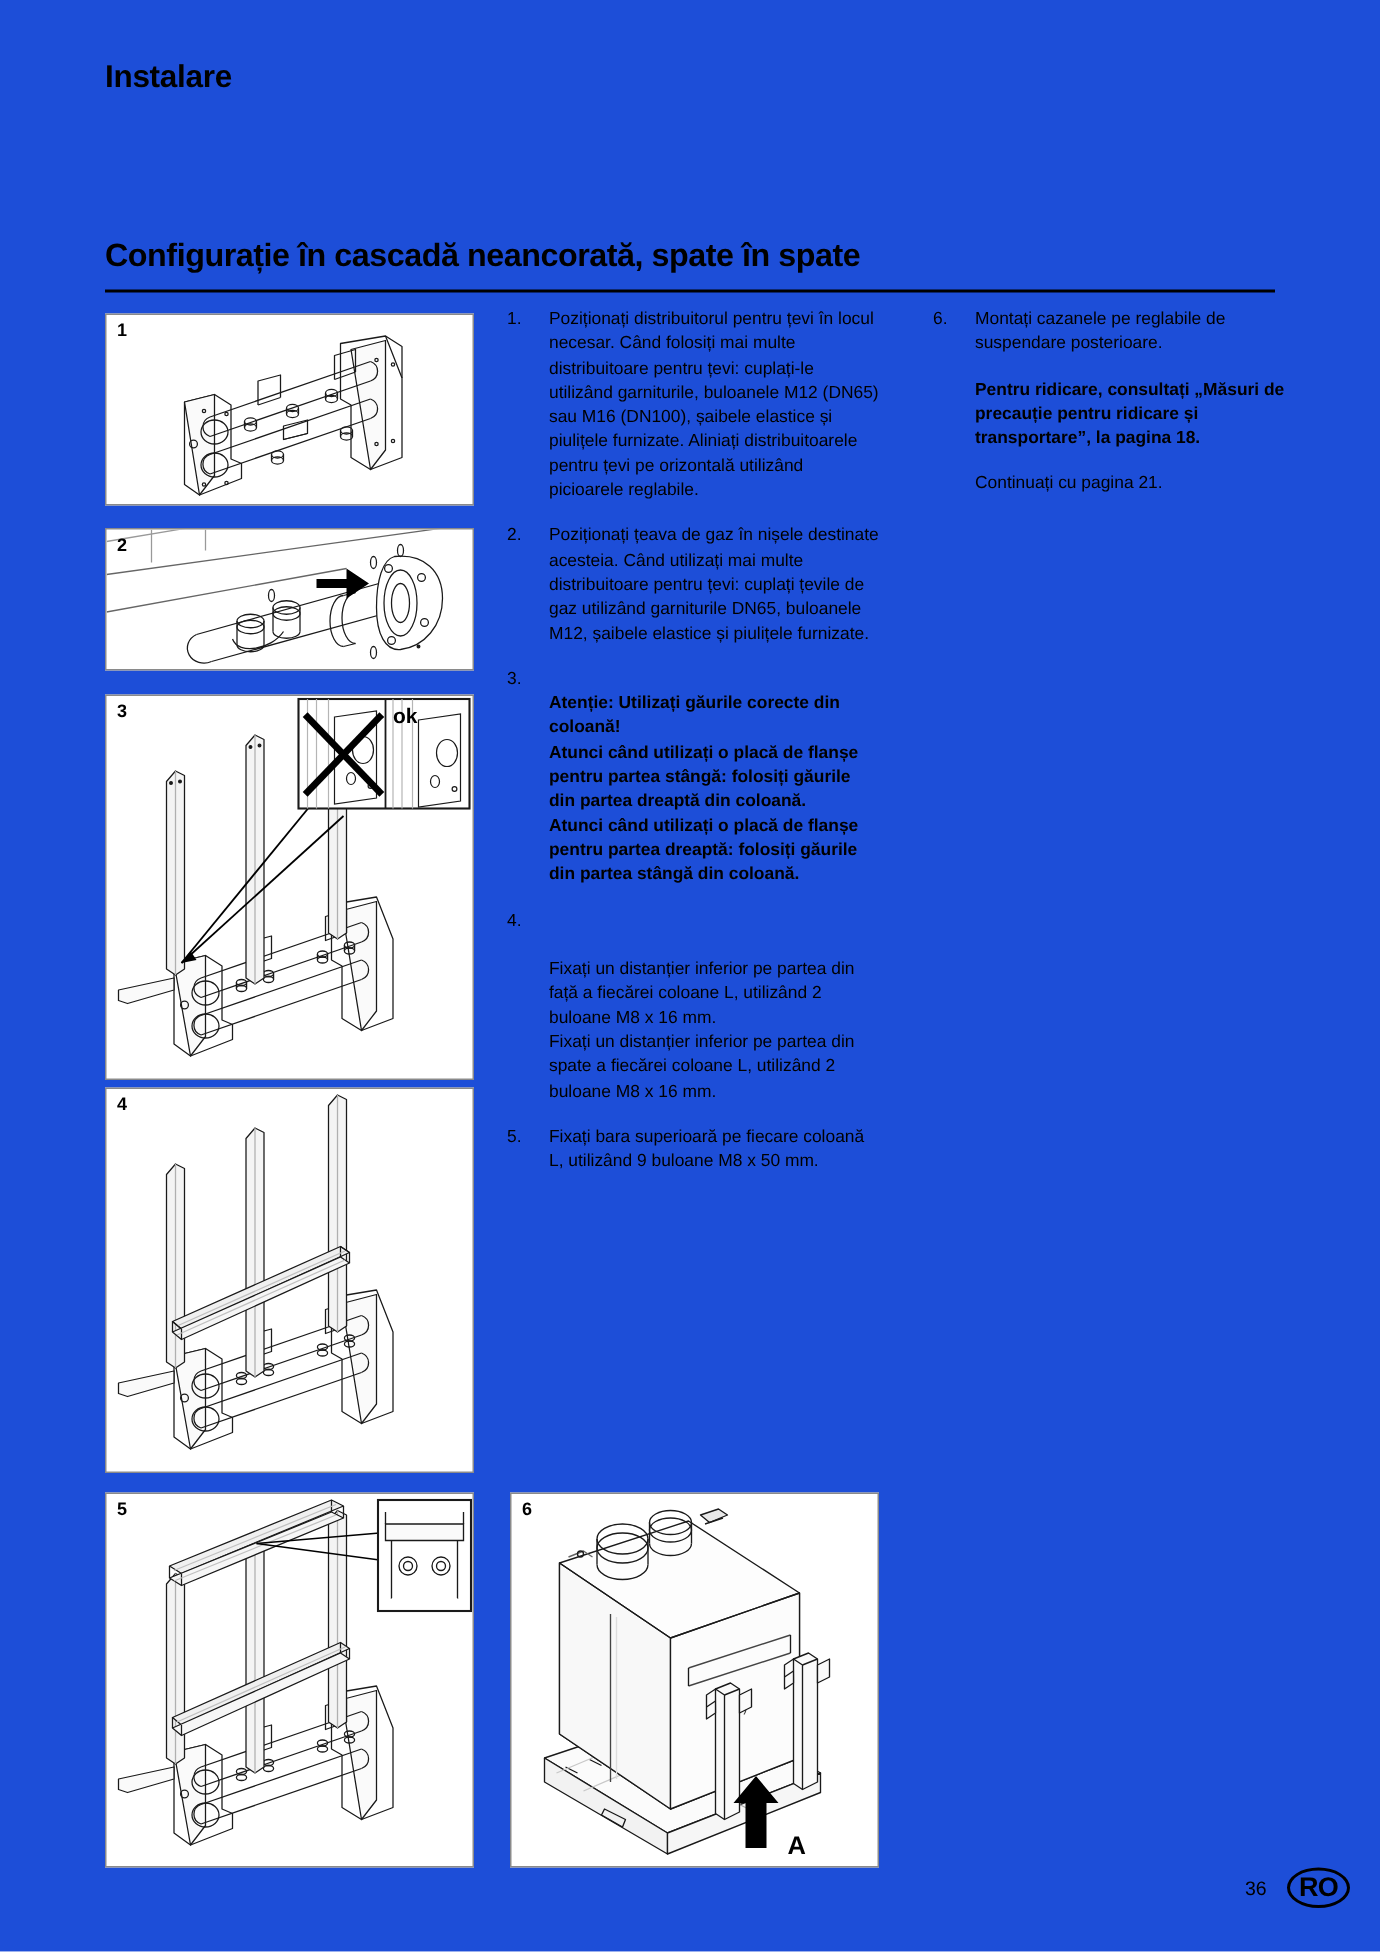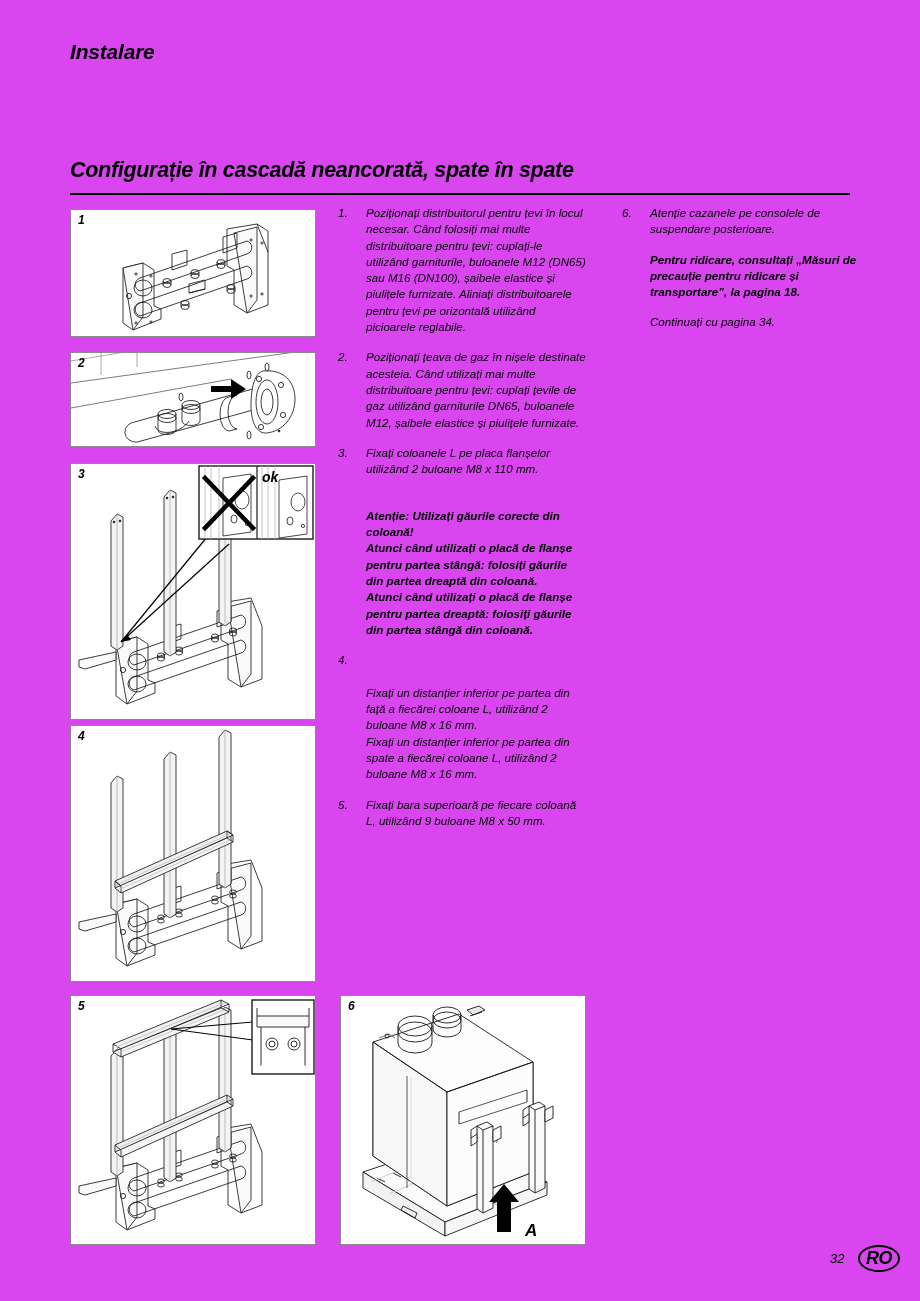--- a/index.html
+++ b/index.html
@@ -8,23 +8,22 @@
     background: #ffffff;
   }
   body {
     font-family: "Liberation Sans", sans-serif;
     color: #000000;
   }
   #page {
     position: relative;
     width: 920px;
     height: 1301px;
-    background: #d946ef;
+    background: #1d4ed8;
     overflow: hidden;
-    font-style: italic;
   }
 
   
   .chapter-title {
     position: absolute;
     left: 70px;
     top: 40px;
     font-size: 21px;
     font-weight: bold;
     letter-spacing: -0.2px;
@@ -534,21 +533,20 @@
     </div>
 
     <div class="step">
       <span class="num">2.</span>
       <span>Poziționați țeava de gaz în nișele destinate acesteia. Când utilizați mai multe distribuitoare pentru țevi: cuplați țevile de gaz utilizând garniturile DN65, buloanele M12, șaibele elastice și piulițele furnizate.</span>
     </div>
 
 
     <div class="step">
       <span class="num">3.</span>
-      <span>Fixați coloanele L pe placa flanșelor utilizând 2 buloane M8 x 110 mm.</span>
     </div>
 
     <div class="step bold" style="white-space:pre-line;">
       <span>Atenție: Utilizați găurile corecte din coloană!
 Atunci când utilizați o placă de flanșe pentru partea stângă: folosiți găurile din partea dreaptă din coloană.
 Atunci când utilizați o placă de flanșe pentru partea dreaptă: folosiți găurile din partea stângă din coloană.</span>
     </div>
 
     <div class="step" style="white-space:pre-line;">
       <span class="num">4.</span>
@@ -560,29 +558,29 @@
       <span class="num">5.</span>
       <span>Fixați bara superioară pe fiecare coloană L, utilizând 9 buloane M8 x 50 mm.</span>
     </div>
 
   </div>
 
   <div class="col col-right">
 
     <div class="step">
       <span class="num">6.</span>
-      <span>Atenție cazanele pe consolele de suspendare posterioare.</span>
+      <span>Montați cazanele pe reglabile de suspendare posterioare.</span>
     </div>
 
     <div class="step bold">
       <span>Pentru ridicare, consultați „Măsuri de precauție pentru ridicare și transportare”, la pagina 18.</span>
     </div>
 
     <div class="step">
-      <span>Continuați cu pagina 34.</span>
-    </div>
-
-  </div>
-
-  <div class="pageno">32</div>
+      <span>Continuați cu pagina 21.</span>
+    </div>
+
+  </div>
+
+  <div class="pageno">36</div>
   <div class="lang-badge">RO</div>
 
 </div>
 
 </body></html>

